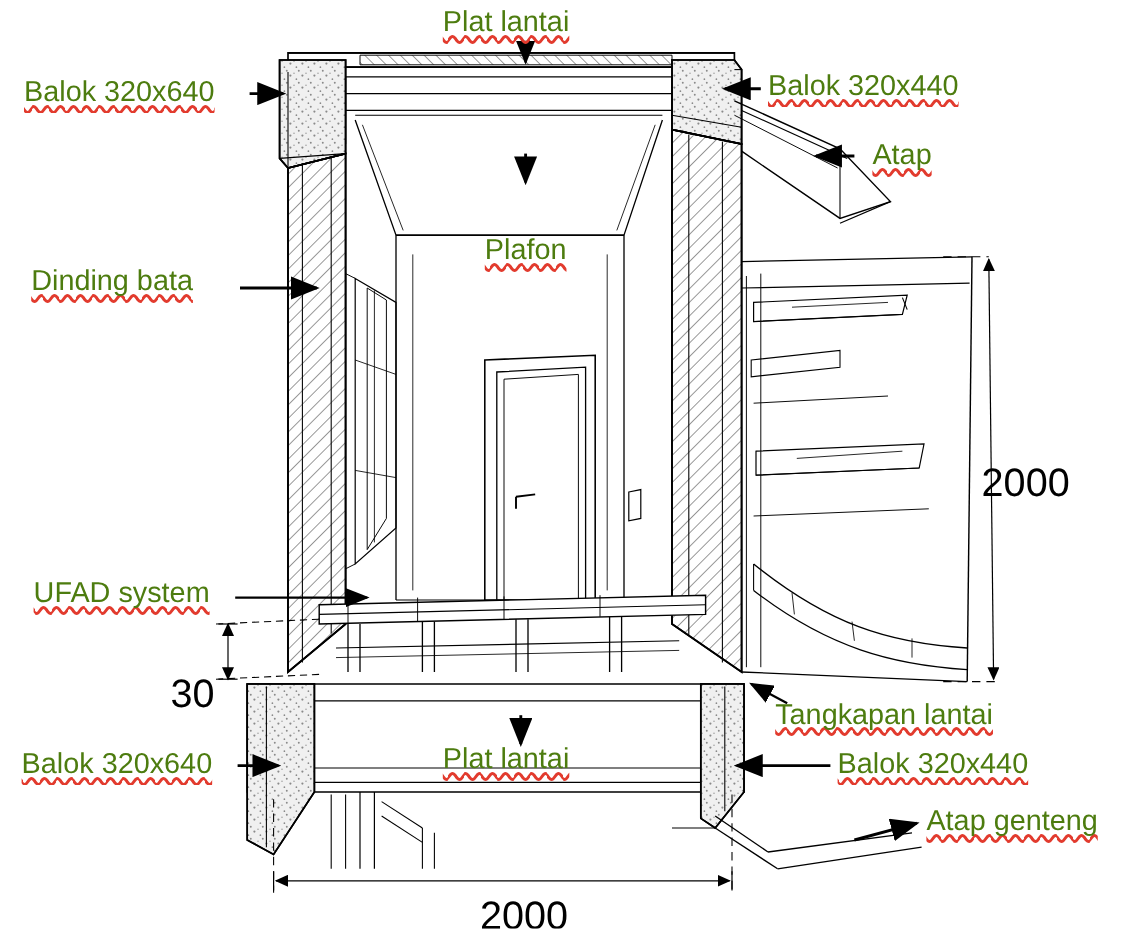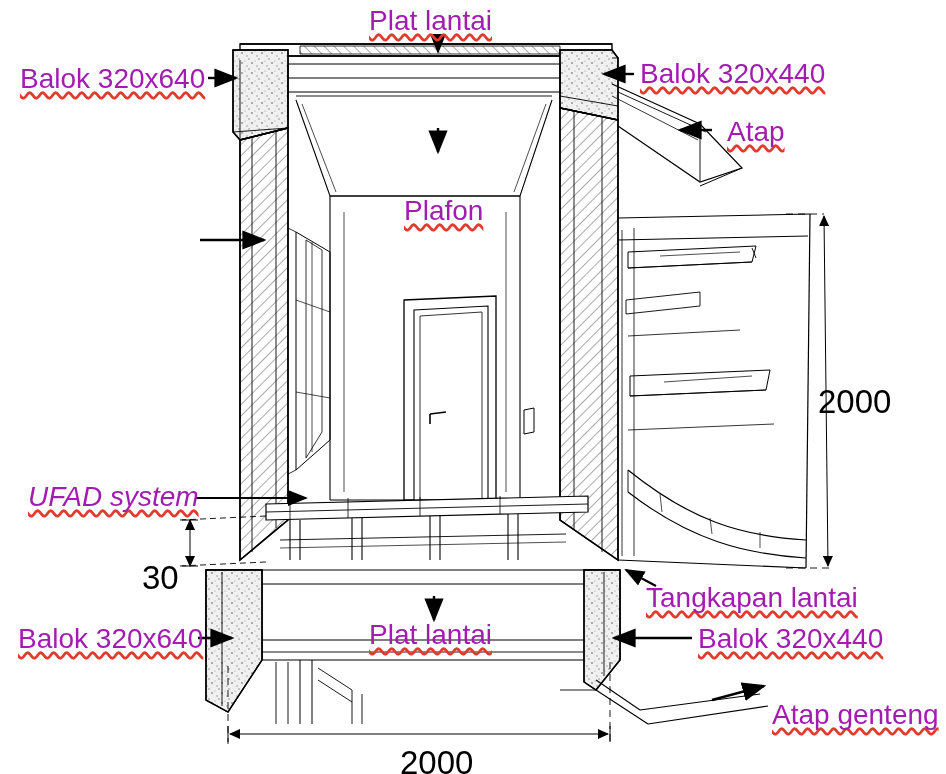--- a/index.html
+++ b/index.html
@@ -18,33 +18,32 @@
   svg.drawing {
     position: absolute;
     left: 0;
     top: 0;
     width: 946px;
     height: 774px;
   }
   .lbl {
     position: absolute;
     font-family: "Liberation Sans", sans-serif;
-    font-size: 28px;
-    color: #a21caf;
+    font-size: 24px;
+    color: #4d7c0f;
     white-space: nowrap;
     line-height: 1.1;
     
     text-decoration: underline;
     text-decoration-color: #e23b2e;
     text-decoration-style: wavy;
     text-decoration-skip-ink: none;
     text-underline-offset: 3px;
   }
   .lbl.italic {
-    font-style: italic;
   }
   .dim {
     position: absolute;
     font-family: "Liberation Sans", sans-serif;
     font-size: 33px;
     color: #000000;
     white-space: nowrap;
     text-decoration: none;
   }
 </style>
@@ -274,32 +273,33 @@
   <div class="lbl" style="left:369px; top:6px;">Plat lantai</div>
 
   <div class="lbl" style="left:20px; top:64px;">Balok 320x640</div>
 
   <div class="lbl" style="left:640px; top:59px;">Balok 320x440</div>
 
   <div class="lbl" style="left:727px; top:117px;">Atap</div>
 
   <div class="lbl" style="left:404px; top:152px;margin-top:44px;">Plafon</div>
 
+  <div class="lbl" style="left:26px; top:222px;">Dinding bata</div>
 
   <div class="lbl italic" style="left:28px; top:482px;">UFAD system</div>
 
   <div class="lbl" style="left:646px; top:583px;">Tangkapan lantai</div>
 
   <div class="lbl" style="left:18px; top:624px;">Balok 320x640</div>
 
   <div class="lbl" style="left:369px; top:620px;">Plat lantai</div>
 
   <div class="lbl" style="left:698px; top:624px;">Balok 320x440</div>
 
-  <div class="lbl" style="left:772px; top:672px;margin-top:28px;">Atap genteng</div>
+  <div class="lbl" style="left:772px; top:672px;">Atap genteng</div>
 
   <div class="dim" style="left:818px; top:383px;">2000</div>
 
   <div class="dim" style="left:400px; top:744px;">2000</div>
 
   <div class="dim" style="left:142px; top:531px;margin-top:28px;">30</div>
 
 </div>
 
 </body></html>

